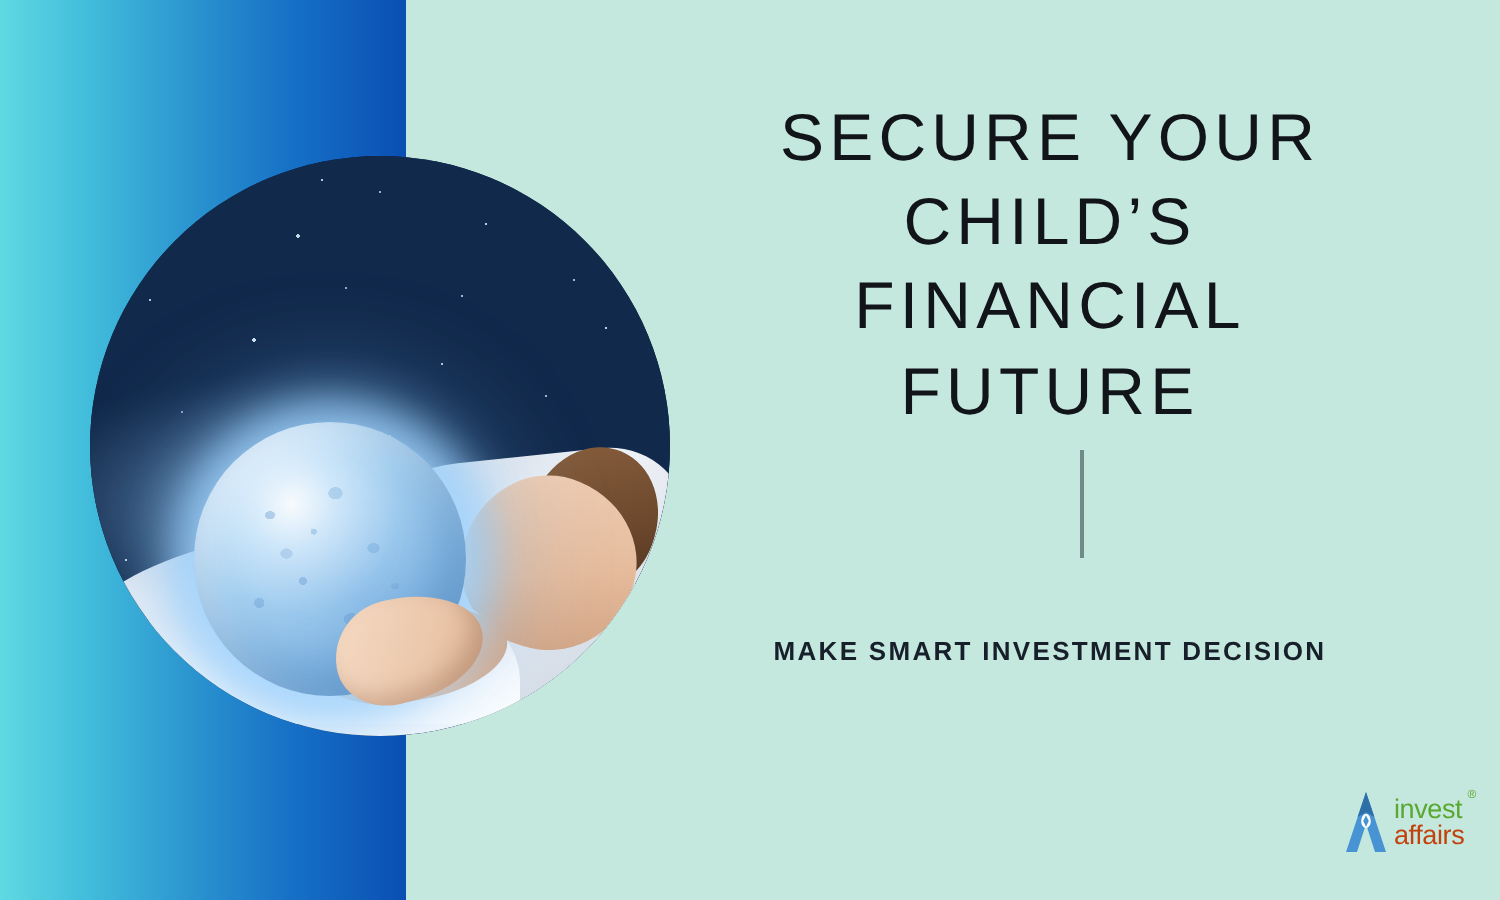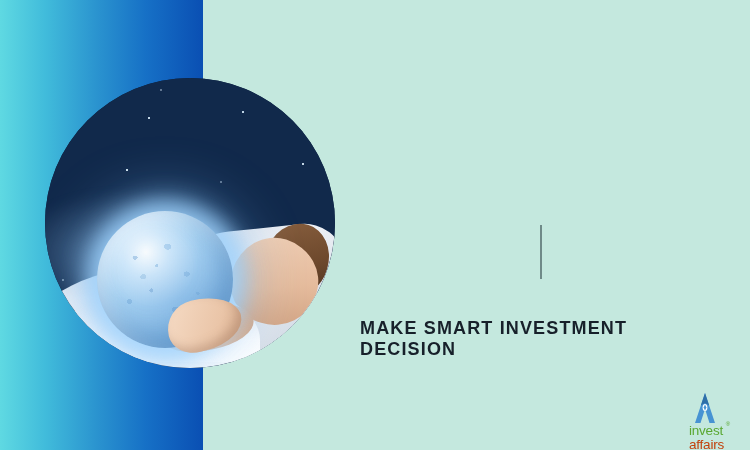--- a/index.html
+++ b/index.html
@@ -233,36 +233,36 @@
     width: 2px;
     height: 54px;
     background: #6f8a88;
   }
   .subhead {
     position: absolute;
     left: 0;
     top: 318px;
     width: 330px;
     margin: 0;
+    text-align: center;
     color: #17202a;
-    font-size: 18px;
+    font-size: 13px;
     font-weight: 700;
     letter-spacing: 1.15px;
   }
 
   
   .logo {
     position: absolute;
     left: 672px;
     top: 392px;
     width: 66px;
     height: 38px;
     display: flex;
     align-items: center;
-    flex-direction: column;
   }
   .logo-mark {
     width: 22px;
     height: 32px;
     flex: 0 0 auto;
   }
   .logo-words {
     position: relative;
     margin-left: 3px;
     line-height: 1.0;
@@ -307,20 +307,24 @@
     <div class="pillow"></div>
     <div class="child-arm"></div>
     <div class="moon-glow"></div>
     <div class="moon">
       <div class="moon-craters"></div>
     </div>
     <div class="child-hand"></div>
   </div>
 
   <div class="content">
+    <h1 class="headline">SECURE YOUR
+CHILD’S
+FINANCIAL
+FUTURE</h1>
 
     <div class="divider"></div>
 
     <p class="subhead">MAKE SMART INVESTMENT DECISION</p>
   </div>
 
   <div class="logo">
     <svg class="logo-mark" viewBox="0 0 22 32">
       <path d="M11 1 L21 31 L15.5 31 L11 17 L6.5 31 L1 31 Z" fill="#4793d3"></path>
       <path d="M11 1 L15.2 13.5 L11 11 L6.8 13.5 Z" fill="#2f6fa8"></path>

